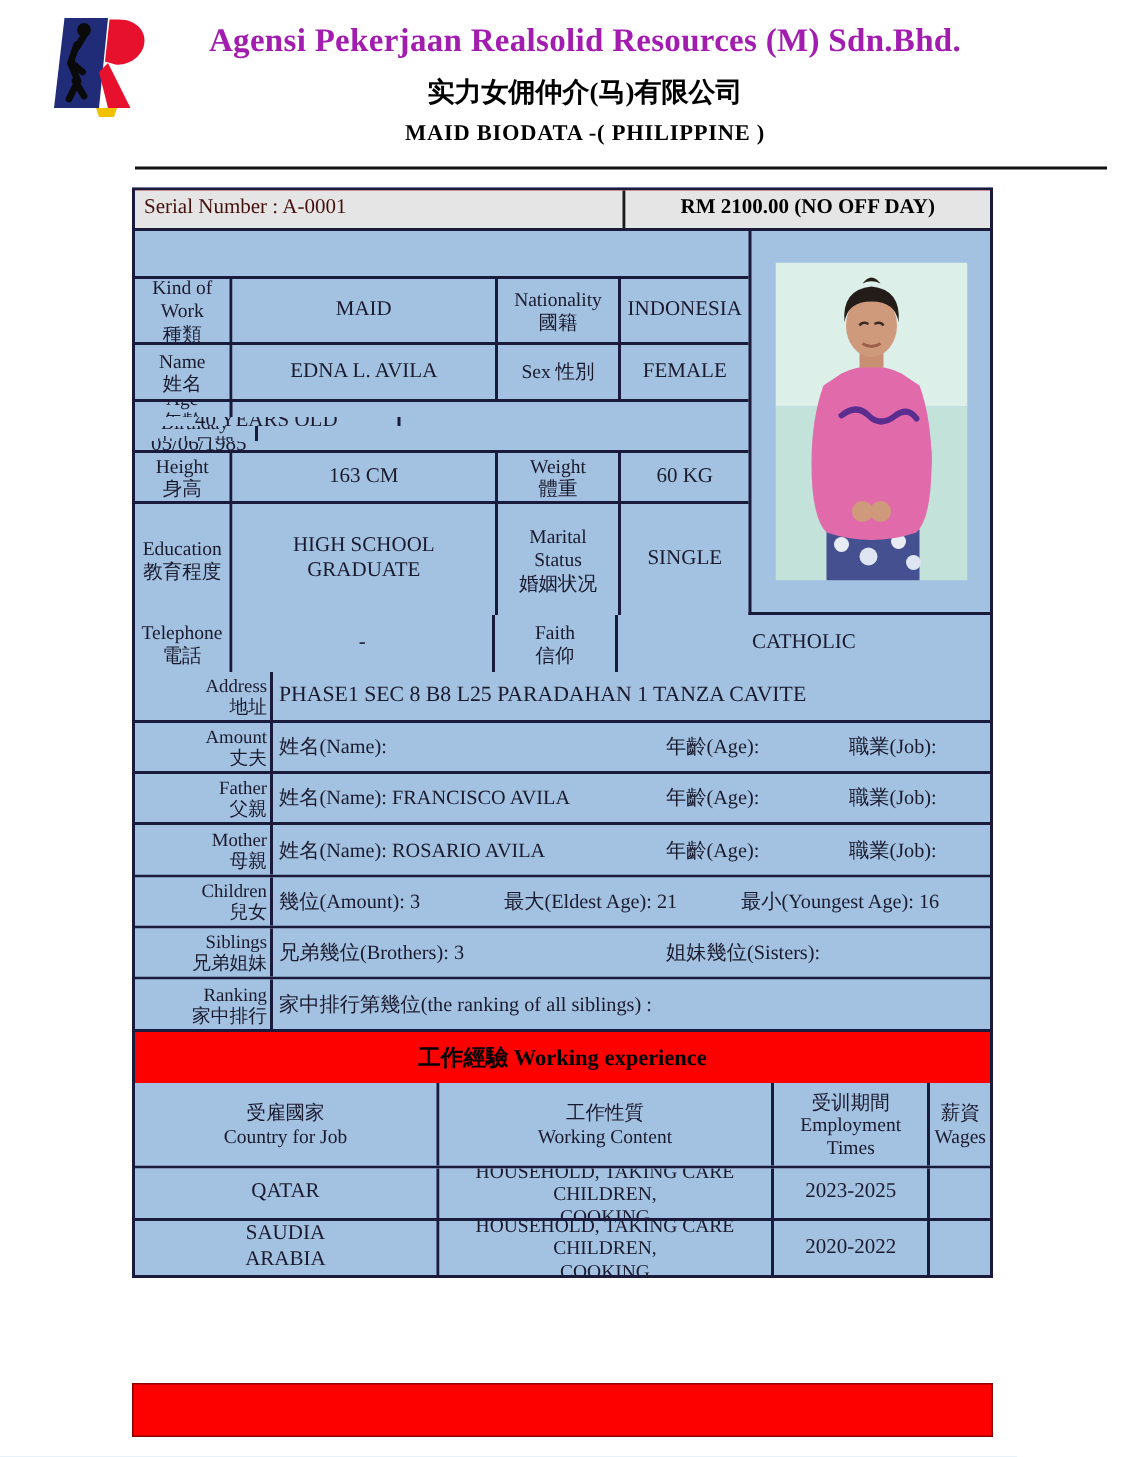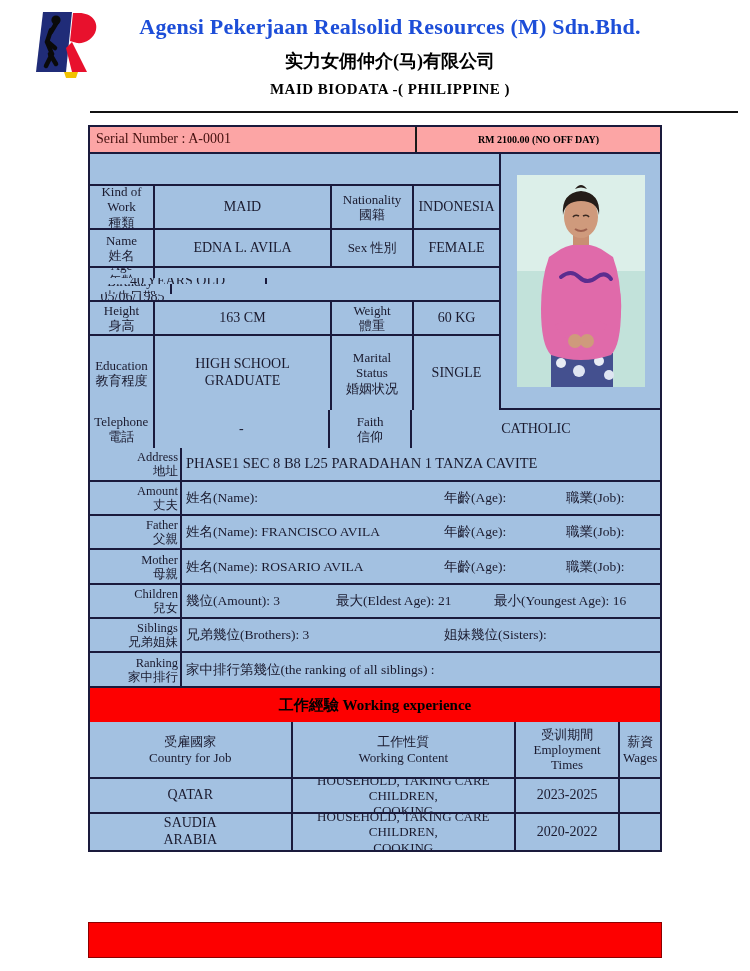--- a/index.html
+++ b/index.html
@@ -6,21 +6,21 @@
   html,body { background:#ffffff; }
   body {
     width:750px; height:971px; position:relative; overflow:hidden;
     font-family:"Liberation Serif","DejaVu Serif",serif;
     color:#1a1a2e;
   }
   
   .header { position:absolute; top:0; left:0; width:750px; height:118px; }
   .logo { position:absolute; top:8px; left:26px; width:74px; height:92px; }
   .header-text { position:absolute; top:14px; left:100px; width:580px; text-align:center; }
-  .title    { font-size:22px; font-weight:bold; letter-spacing:.2px; color:#1d4ed8; }
+  .title    { font-size:22px; font-weight:bold; letter-spacing:.2px; color:#a21caf; }
   .title-cn { font-size:18px; font-weight:bold; margin-top:9px; color:#000; }
   .subtitle { font-size:15px; font-weight:bold; margin-top:8px; letter-spacing:.5px; color:#000; }
   .header-divider { position:absolute; top:111px; left:90px; width:648px; height:2px; background:#111; }
 
   
   .doc-table {
     position:absolute; left:88px; top:125px; width:574px;
     border:2px solid #1a1a3c; background:#a3c1e1;
   }
   .row { display:flex; border-bottom:2px solid #1a1a3c; }
@@ -31,24 +31,24 @@
     border-right:2px solid #1a1a3c; background:#a3c1e1;
     font-size:13px; overflow:hidden;
   }
   .row > .cell:last-child { border-right:none; }
   .val { font-size:14px; }
   .w-a { width:65px; }  .w-b { width:177px; } .w-c { width:82px; } .w-d { width:85px; }
   .w-merge { width:250px; }  .w-span { width:409px; }
 
   
   .serial-row { height:27px; background:#fd0000; }
-  .serial-row .cell { background:#fca5a5; }
+  .serial-row .cell { background:#e5e5e5; }
   .serial-cell { width:327px; justify-content:flex-start; text-align:left;
                  padding-left:6px; color:#44100e; font-size:14px; border-right:2px solid #1a1a1a; }
-  .price-cell  { width:243px; color:#000; font-weight:bold; font-size:10px; }
+  .price-cell  { width:243px; color:#000; font-weight:bold; font-size:14px; }
 
   .top-section { position:relative; width:570px; }
   .r-empty { height:32px; } .r1 { height:44px; } .r2 { height:38px; }
   .r3 { height:34px;flex-direction:column; } .r4 { height:34px; } .r5 { height:74px; border-bottom:none; }
   .r6 { height:38px; }
   .photo-cell {
     position:absolute; top:0; left:409px; width:161px; height:256px;
     background:#a3c1e1; border-left:2px solid #1a1a3c; border-bottom:2px solid #1a1a3c;
     display:flex; align-items:center; justify-content:center;
   }

